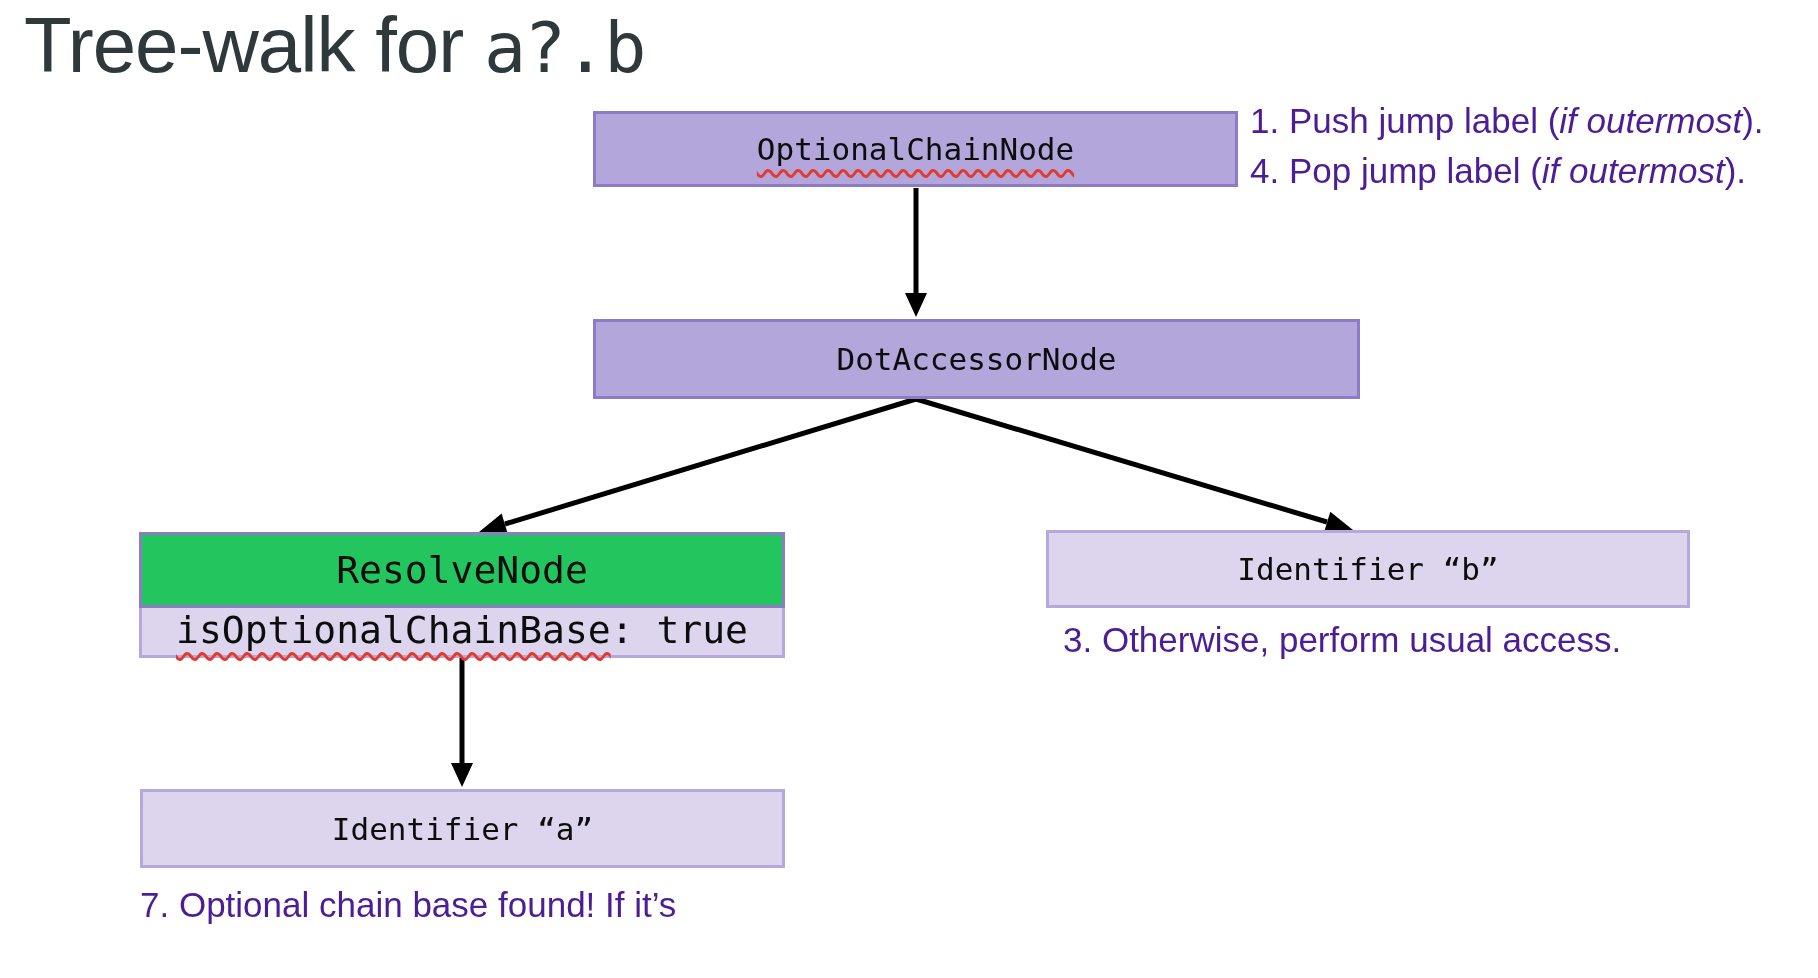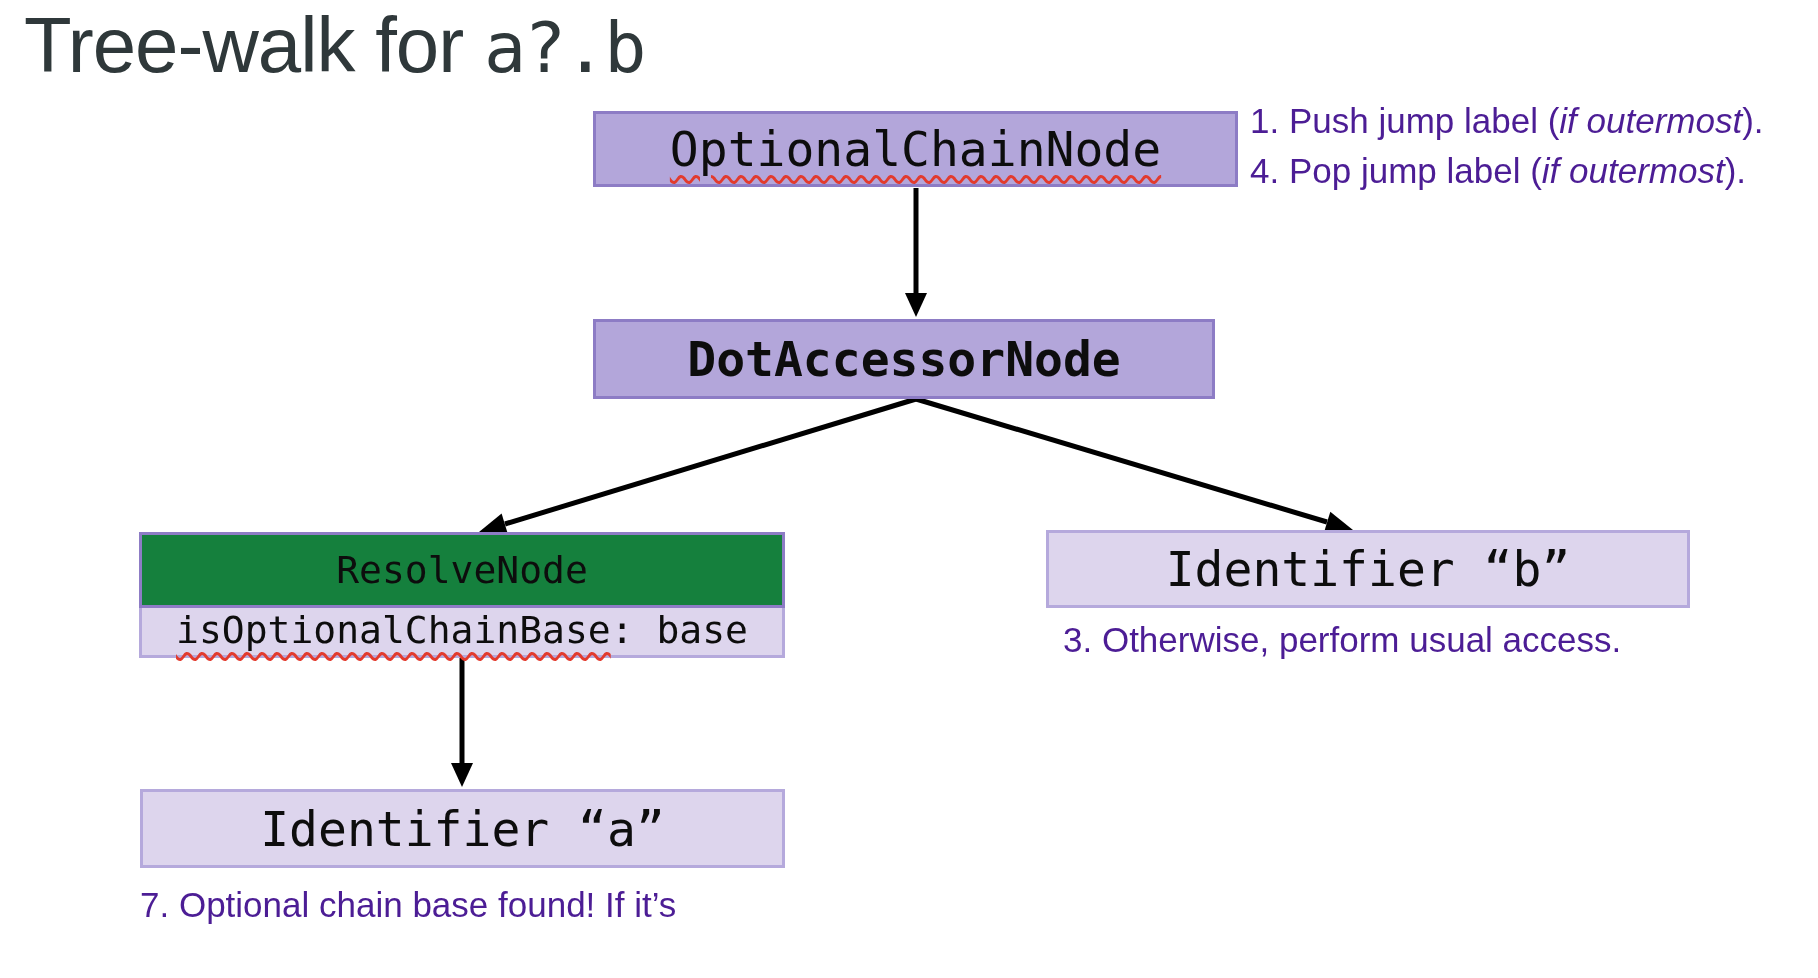--- a/index.html
+++ b/index.html
@@ -18,36 +18,36 @@
   }
   .title .code{
     font-family:"DejaVu Sans Mono", monospace;
     font-size:70px;letter-spacing:-2px;
   }
   .arrows{position:absolute;left:0;top:0;z-index:1;}
   .node{
     position:absolute;z-index:2;box-sizing:border-box;
     display:flex;align-items:center;justify-content:center;
     font-family:"DejaVu Sans Mono", monospace;
-    font-size:48px;color:#0d0d0d;
+    font-size:31px;color:#0d0d0d;
     white-space:nowrap;
   }
   .node-dark{
     background:#b3a6da;
     border:3px solid #8d7cc5;
   }
   .node-light{
     background:#ddd5ed;
     border:3px solid #b5a9dc;
   }
   .resolve-group{position:absolute;z-index:2;box-sizing:border-box;}
   .resolve-header{
     position:relative;box-sizing:border-box;
     display:flex;align-items:center;justify-content:center;
-    background:#15803d;border:3px solid #8d7cc5;
+    background:#22c55e;border:3px solid #8d7cc5;
     font-family:"DejaVu Sans Mono", monospace;
     font-size:38px;color:#0d0d0d;white-space:nowrap;
   }
   .resolve-prop{
     position:relative;box-sizing:border-box;
     display:flex;align-items:flex-start;justify-content:center;
     background:#ddd5ed;
     border:3px solid #b5a9dc;border-top:none;
     font-family:"DejaVu Sans Mono", monospace;
     font-size:38px;color:#0d0d0d;white-space:nowrap;
@@ -91,31 +91,31 @@
     <g stroke="#000000" fill="#000000">
       <line x1="462" y1="656" x2="462" y2="766" stroke-width="5"></line>
       <polygon points="462,787 451,763 473,763" stroke="none"></polygon>
     </g>
   </svg>
 
   <div class="node node-dark" style="left:593px;top:111px;width:645px;height:76px;">
     <span class="misspelled">OptionalChainNode</span>
   </div>
 
-  <div class="node node-dark" style="left:593px;top:319px;width:622px;height:80px;font-weight:bold;">
+  <div class="node node-dark" style="left:593px;top:319px;width:767px;height:80px;">
     <span>DotAccessorNode</span>
   </div>
 
   <div class="resolve-group" style="left:139px;top:532px;width:646px;">
     <div class="resolve-header" style="height:76px;">
       <span>ResolveNode</span>
     </div>
     <div class="resolve-prop" style="height:50px;">
       <span class="misspelled">isOptionalChainBase</span>
-        <span>: base</span>
+        <span>: true</span>
     </div>
   </div>
 
   <div class="node node-light" style="left:1046px;top:530px;width:644px;height:78px;">
     <span>Identifier “b”</span>
   </div>
 
   <div class="node node-light" style="left:140px;top:789px;width:645px;height:79px;">
     <span>Identifier “a”</span>
   </div>

